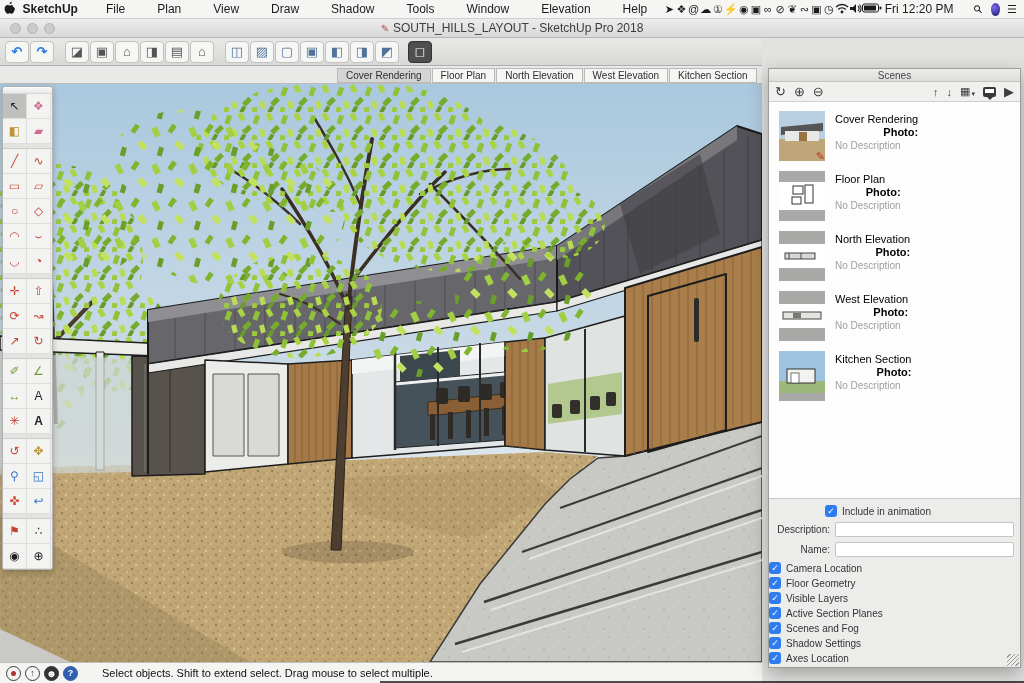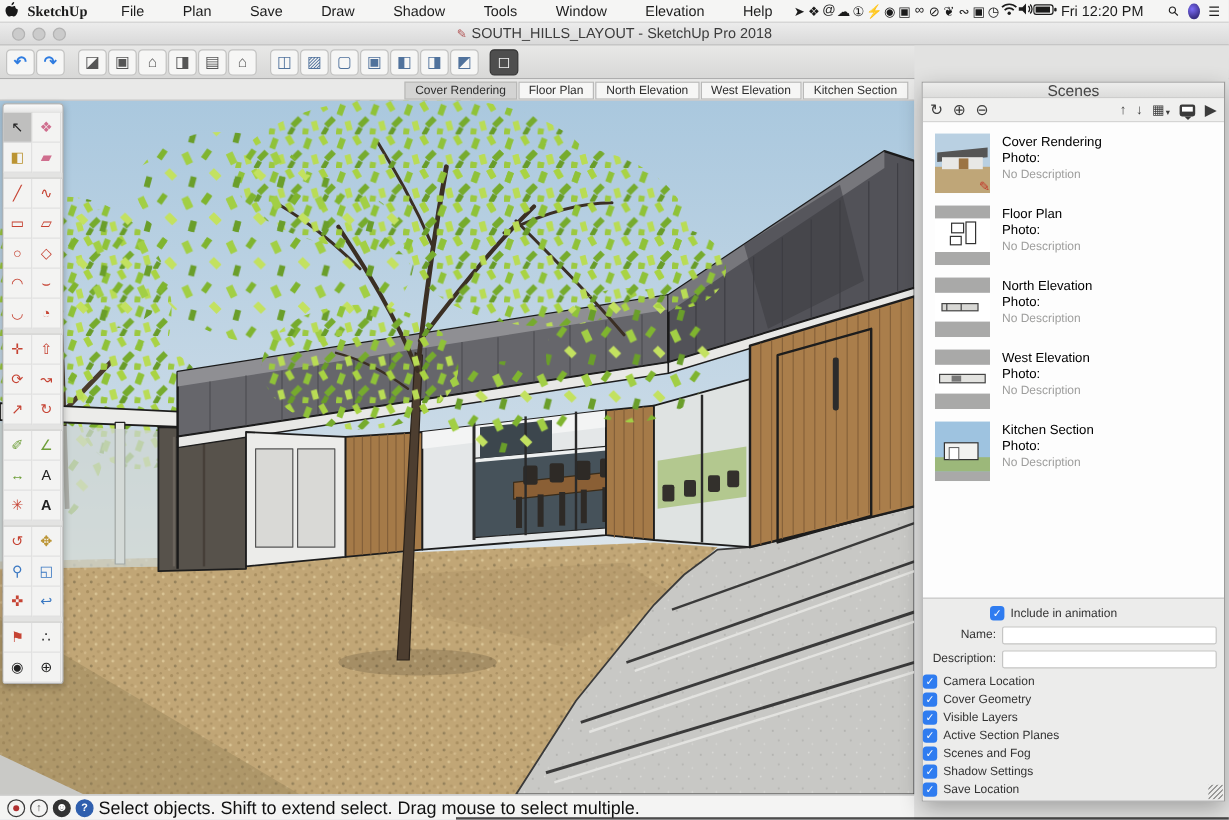--- a/index.html
+++ b/index.html
@@ -1,21 +1,21 @@
 <!DOCTYPE html>
 <html><head>
 <meta charset="utf-8">
 <style>
   * { margin:0; padding:0; box-sizing:border-box; }
   html,body { width:1024px; height:683px; overflow:hidden; font-family:"Liberation Sans",sans-serif; background:#e2e2e2; }
 
   
   #menubar { position:absolute; left:0; top:0; width:1024px; height:19px; background:#f5f5f4; border-bottom:1px solid #cfcfcf; display:flex; align-items:center; font-size:12px; color:#1c1c1c; z-index:50;}
   #menubar .apple { width:26px; text-align:center; }
-  #menubar .appname { font-weight:bold; margin:0 12px 0 4px;font-family:Liberation Serif, serif; }
+  #menubar .appname { font-weight:bold; margin:0 12px 0 4px; }
   #menubar .menu { margin:0 16px; }
   #menubar .spacer { flex:1; }
   #menubar .sicon { width:17px; text-align:center; font-size:11px; color:#1b1b1b; }
   #menubar .clock { font-size:12px; margin:0 19px 0 6px; white-space:nowrap; }
   #menubar .siri { width:13px; height:13px; border-radius:50%; background:radial-gradient(circle at 35% 35%, #7b6cf6, #3a2f86 70%); margin:0 6px; }
 
   
   #titlebar { position:absolute; left:0; top:19px; width:1024px; height:19px; background:linear-gradient(#ececec,#d9d9d9); border-bottom:1px solid #b6b6b6; }
   .tlight { position:absolute; top:4px; width:11px; height:11px; border-radius:50%; background:#cbcbcb; border:1px solid #b3b3b3; }
   #titlebar .title { position:absolute; left:0; right:0; top:2px; text-align:center; font-size:12px; color:#3c3c3c; }
@@ -46,44 +46,44 @@
   .pcell.active { background:#bfbfbe; }
   .pdiv { height:5px; background:#e3e3e2; border-bottom:1px solid #cccccb; }
   .g-red{color:#c64333;} .g-grn{color:#6f9f3a;} .g-blu{color:#3a78c2;} .g-blk{color:#222;} .g-pnk{color:#cf6e8e;} .g-ylw{color:#bb9433;}
 
   
   #statusbar { position:absolute; left:0; top:662px; width:762px; height:21px; background:#f4f4f3; border-top:1px solid #bdbdbd; display:flex; align-items:center; padding-left:6px; }
   .sbic { width:15px; height:15px; border-radius:50%; border:1px solid #3a3a3a; margin-right:4px; display:flex; align-items:center; justify-content:center; font-size:9px; color:#3a3a3a; position:relative; }
   .sbic .pin { width:5px; height:5px; border-radius:50%; background:#b03030; }
   .sbic.filled { background:#333; color:#fff; border-color:#333; font-size:10px; }
   .sbic.help { background:#2f5fae; border-color:#2f5fae; color:#fff; font-weight:bold; }
-  #statusbar .msg { font-size:15px; color:#111; margin-left:0; }
+  #statusbar .msg { font-size:11px; color:#111; margin-left:20px; }
 
   
   #rightbg { position:absolute; left:762px; top:38px; width:262px; height:645px; background:#e2e2e1; }
   #bottomedge { position:absolute; left:380px; top:681px; width:644px; height:2px; background:#222; opacity:.8; }
 
   
   #scenes { position:absolute; left:768px; top:68px; width:253px; height:600px; background:#fdfdfd; border:1px solid #9c9c9b; box-shadow:0 6px 18px rgba(0,0,0,.3); display:flex; flex-direction:column; z-index:30; }
-  #scenes .ptitle { height:13px; background:linear-gradient(#ededec,#dcdcdb); border-bottom:1px solid #c2c2c1; text-align:center; font-size:13px; color:#444; line-height:13px; }
+  #scenes .ptitle { height:13px; background:linear-gradient(#ededec,#dcdcdb); border-bottom:1px solid #c2c2c1; text-align:center; font-size:10px; color:#444; line-height:13px; }
   #scenes .ptools { height:22px; background:#f0f0ef; border-bottom:1px solid #cfcfce; display:flex; align-items:center; padding:0 6px; }
   .pt { font-size:13px; color:#3c3c3c; margin-right:8px; }
   .pt.sm { font-size:11px; }
   .ptools .sp { flex:1; }
   .mon { width:13px; height:10px; background:#3a3a3a; border-radius:2px; position:relative; margin-right:8px; }
   .mon::before { content:""; position:absolute; left:2px; top:2px; width:9px; height:4px; background:#fff; }
   .mon::after { content:""; position:absolute; left:4px; top:10px; border-left:3px solid transparent; border-right:3px solid transparent; border-top:3px solid #3a3a3a; }
   .vopt { display:flex; align-items:flex-end; margin-right:8px; font-size:11px; color:#3c3c3c; }
   .vopt .dd { font-size:7px; margin-left:1px; }
 
   #scenes .list { height:427px; background:#fdfdfd; overflow:hidden; padding-top:4px; }
   .sitem { display:flex; padding:5px 8px 5px 10px; }
   .sthumb { width:46px; height:50px; margin-right:10px; position:relative; flex:none; overflow:hidden; }
   .sinfo { font-size:11px; color:#000; line-height:13px; padding-top:2px; }
-  .sinfo .ph { font-weight:normal; }
+  .sinfo .ph { font-weight:bold;text-align:right; }
   .sinfo .nd { color:#9e9e9d; font-size:10px; }
   .pencil { position:absolute; right:0; bottom:0; color:#c23326; font-size:11px; line-height:10px; }
 
   #scenes .form { flex:1; background:#ececeb; border-top:1px solid #c8c8c7; padding:6px 8px 0 0; font-size:10px; color:#333; position:relative; }
   .frow { display:flex; align-items:center; margin-bottom:5px; }
   .flabel { width:66px; text-align:right; padding-right:5px; flex:none; }
   .ffield { flex:1; height:15px; background:#fff; border:1px solid #c5c5c4; border-radius:2px; }
   .cb { width:12px; height:12px; background:#2f7cf0; border-radius:3px; color:#fff; font-size:9px; line-height:12px; text-align:center; flex:none; margin-right:5px; }
   .inc { margin-left:56px; }
   .props { display:flex; }
@@ -96,21 +96,21 @@
 
 <div id="menubar">
   <span class="apple">
     <svg width="12" height="14" viewBox="0 0 12 14">
         <path fill="#1a1a1a" d="M9.4,4.1c-.9,0-1.5.5-2.4.5S5.5,4,4.6,4C3,4,1.6,5.4,1.6,7.5c0,2.6,1.8,5.3,3.2,5.3.8,0,1-.5,1.9-.5s1.1.5,1.9.5c1.5,0,3.2-2.7,3.2-5.2,0-.3,0-.6-.1-.9-.9-.1-2-.8-2-2.1C9.7,4.4,9.3,4.1,9.4,4.1z M8.2,2.5c.4-.5.7-1.1.6-1.8-.6,0-1.3.4-1.7.9-.3.4-.6,1-.5,1.7C7.2,3.3,7.8,3,8.2,2.5z"></path>
       </svg>
   </span>
   <span class="appname">SketchUp</span>
   <span class="menu">File</span>
   <span class="menu">Plan</span>
-  <span class="menu">Save</span>
+  <span class="menu">View</span>
   <span class="menu">Draw</span>
   <span class="menu">Shadow</span>
   <span class="menu">Tools</span>
   <span class="menu">Window</span>
   <span class="menu">Elevation</span>
   <span class="menu">Help</span>
   <span class="spacer"></span>
   <span class="sicon">➤</span>
   <span class="sicon">❖</span>
   <span class="sicon">@</span>
@@ -707,54 +707,54 @@
       </div>
     </div>
   </div>
 
   <div class="form">
     <div class="frow inc">
       <span class="cb">✓</span>
       <span>Include in animation</span>
     </div>
     <div class="frow">
+      <span class="flabel">Description:</span>
+      <input class="ffield" style="">
+    </div>
+    <div class="frow">
       <span class="flabel">Name:</span>
-      <input class="ffield" style="">
-    </div>
-    <div class="frow">
-      <span class="flabel">Description:</span>
       <input class="ffield" style="">
     </div>
     <div class="props">
       <div class="plist">
         <div class="frow">
             <span class="cb">✓</span>
             <span>Camera Location</span>
           </div>
         <div class="frow">
             <span class="cb">✓</span>
-            <span>Cover Geometry</span>
+            <span>Floor Geometry</span>
           </div>
         <div class="frow">
             <span class="cb">✓</span>
             <span>Visible Layers</span>
           </div>
         <div class="frow">
             <span class="cb">✓</span>
             <span>Active Section Planes</span>
           </div>
         <div class="frow">
             <span class="cb">✓</span>
             <span>Scenes and Fog</span>
           </div>
         <div class="frow">
             <span class="cb">✓</span>
             <span>Shadow Settings</span>
           </div>
         <div class="frow">
             <span class="cb">✓</span>
-            <span>Save Location</span>
+            <span>Axes Location</span>
           </div>
       </div>
     </div>
     <div class="grip"></div>
   </div>
 </div>
 
 </body></html>

